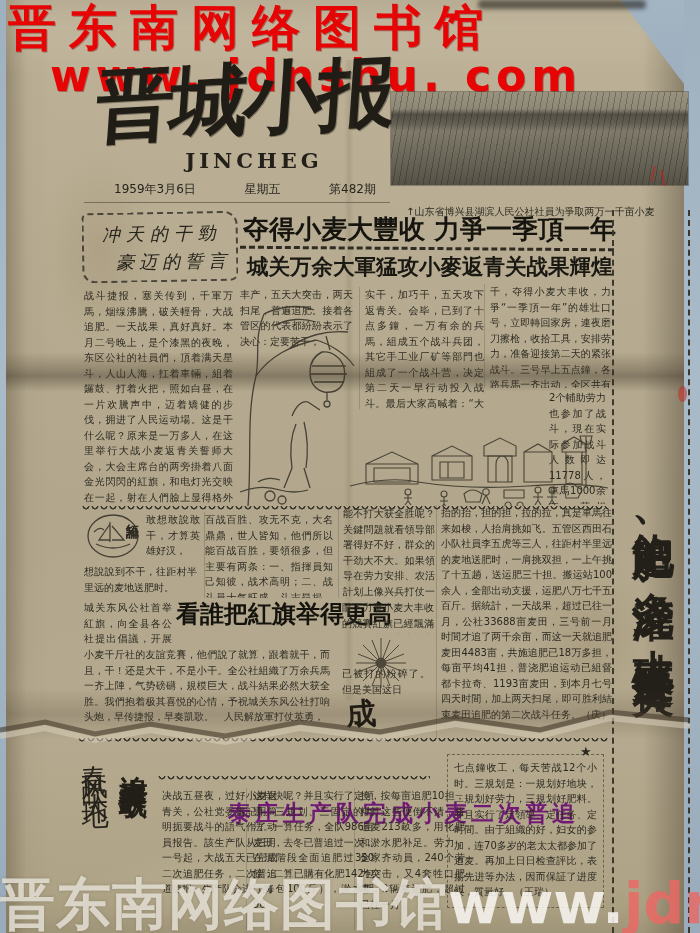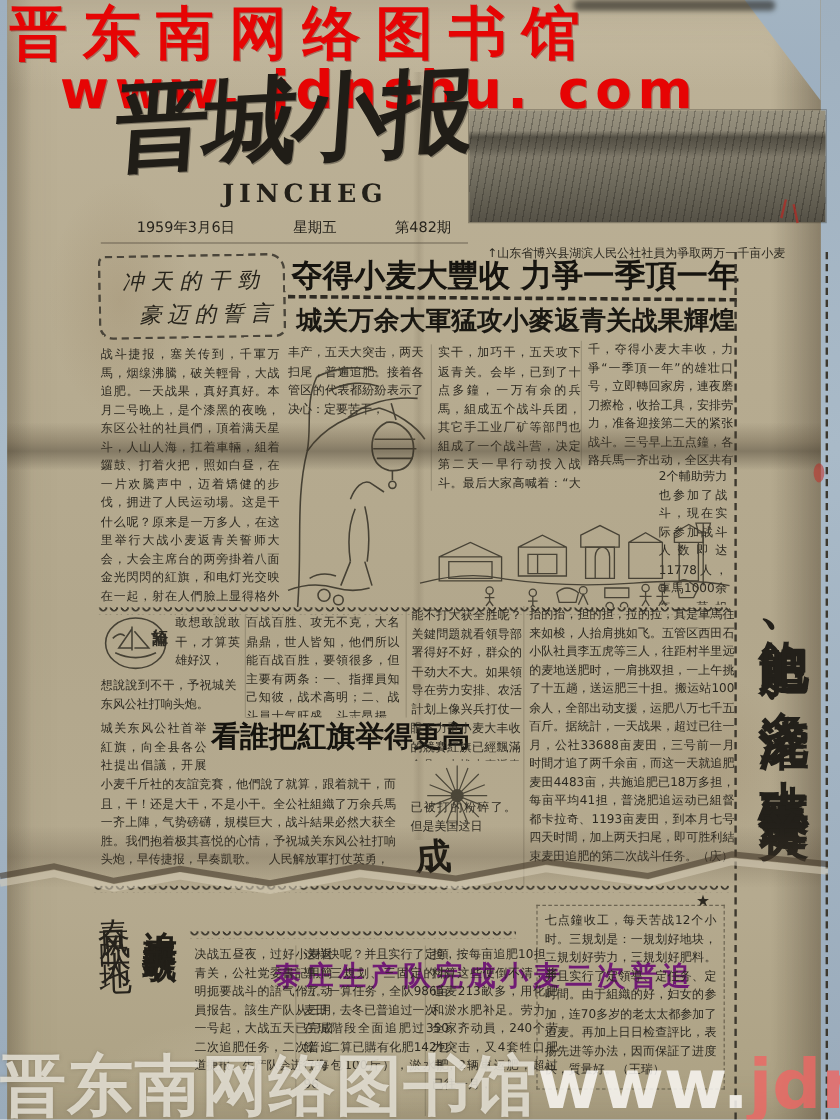--- a/index.html
+++ b/index.html
@@ -229,21 +229,21 @@
 <svg class="abs emblem" viewBox="0 0 54 48">
   <g fill="none" stroke="#3a362b" stroke-width="1.3" opacity="0.9">
     <ellipse cx="27" cy="24" rx="25" ry="21"></ellipse>
     <path d="M10 32 q17 8 34 0"></path>
     <path d="M24 10 v20 M24 12 l-11 16 h11 M26 14 l12 14 h-12"></path>
     <path d="M8 20 q6 -6 10 -2 M40 16 q6 2 6 8"></path>
   </g>
 </svg>
 <div class="abs emblem-chars">短論</div>
 <div class="abs t cc-top">敢想敢說敢干，才算英雄好汉，</div>
-<div class="abs t cc-1">想說說到不干，予祝城关东风公社打响头炮。</div>
+<div class="abs t cc-1">想說說到不干，往距村半里远的麦地送肥时。</div>
 <div class="abs t cc-1b">城关东风公社首举紅旗，向全县各公社提出倡議，开展了力爭</div>
 <div class="abs t cc-2 vr">百战百胜、攻无不克，大名鼎鼎，世人皆知，他們所以能百战百胜，要領很多，但主要有两条：一、指揮員知己知彼，战术高明；二、战斗員士气旺盛，斗志昂揚。所謂“知已知彼”就是指揮員在战斗</div>
 <div class="abs c-headline">看誰把紅旗举得更高</div>
 <div class="abs t cc-d">小麦千斤社的友誼竞賽，他們說了就算，跟着就干，而且，干！还是大干，不是小干。全公社組織了万余兵馬一齐上陣，气势磅礴，規模巨大，战斗結果必然大获全胜。我們抱着极其喜悦的心情，予祝城关东风公社打响头炮，早传捷报，早奏凱歌。　人民解放軍打仗英勇，</div>
 <div class="abs t cc-3 vr">能不打大获全胜呢？关鍵問題就看領导部署得好不好，群众的干劲大不大。如果領导在劳力安排、农活計划上像兴兵打仗一样，計划得周到，部署得合理，群众的干劲又发动得十足，就能够保証要打胜仗。</div>
 <div class="abs t cc-3b">眼下力爭小麦大丰收的競賽紅旗已經飄滿全县，大战小麦返青关的战斗开始了，</div>
 <div class="abs t cc-3c">已被打的粉碎了。但是美国这日</div>
 <div class="abs torn-chars">成</div>
 <svg class="abs sunburst" viewBox="0 0 58 58">
   <g stroke="#3a362b" fill="none" stroke-width="1" opacity="0.85">

